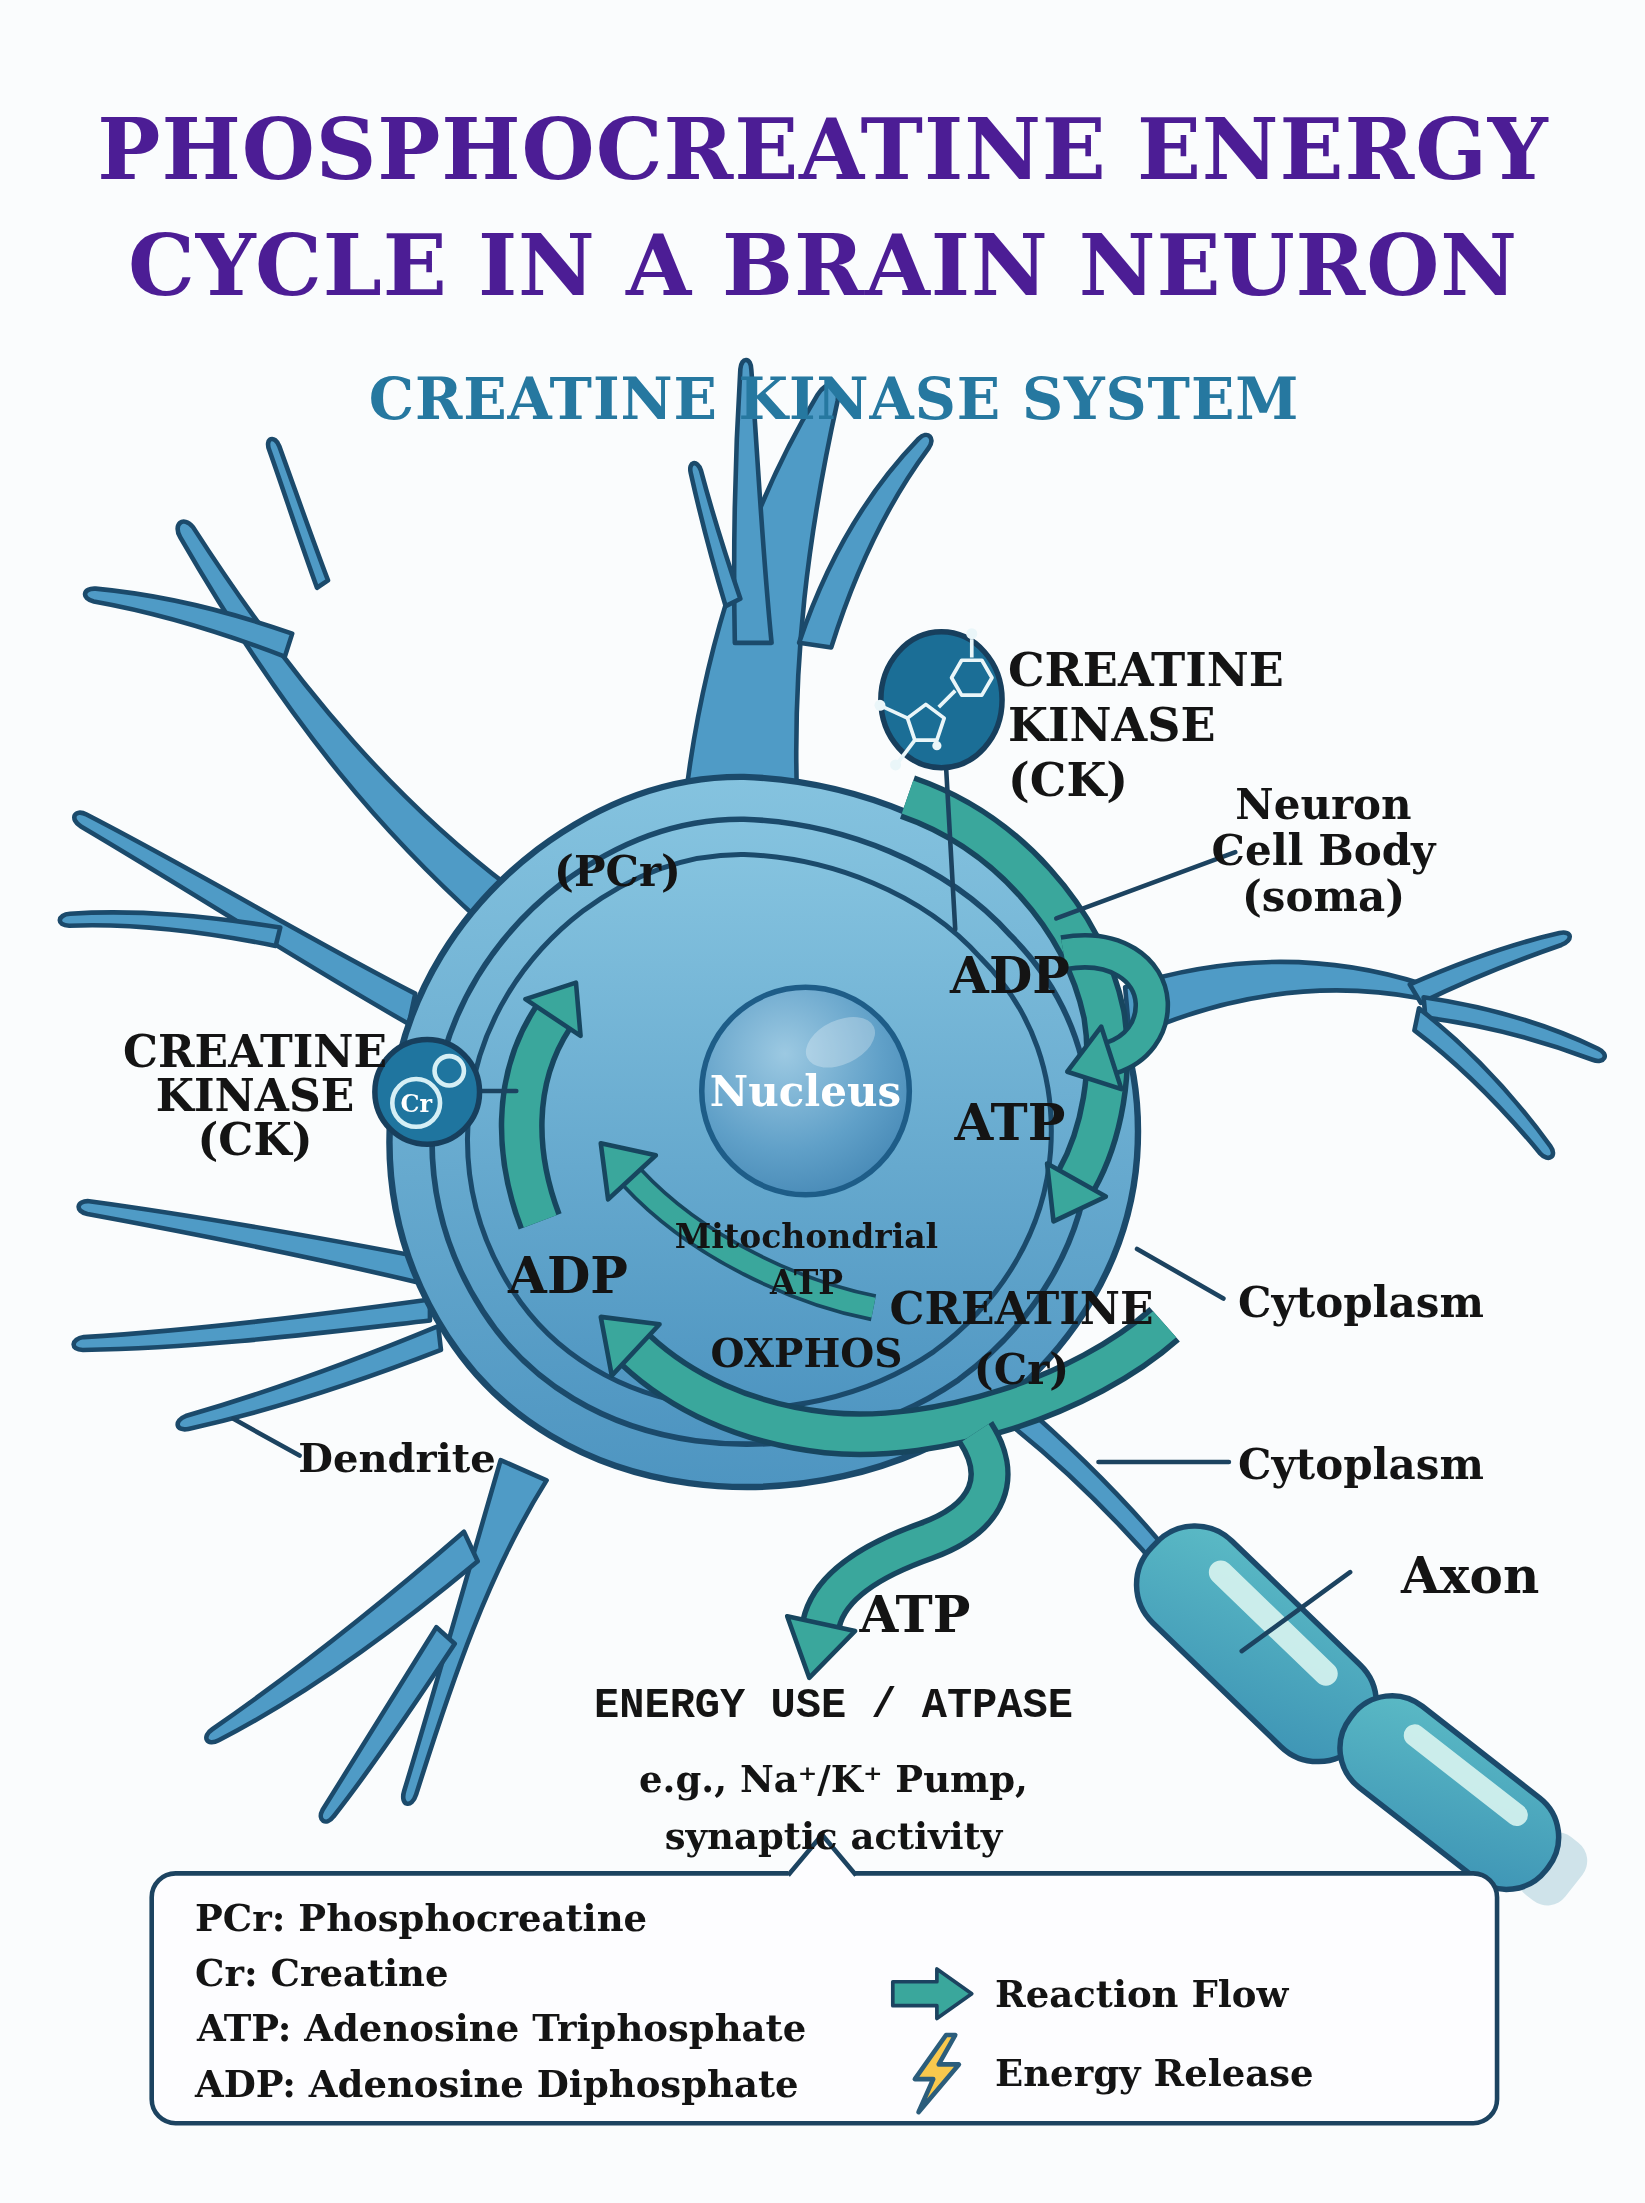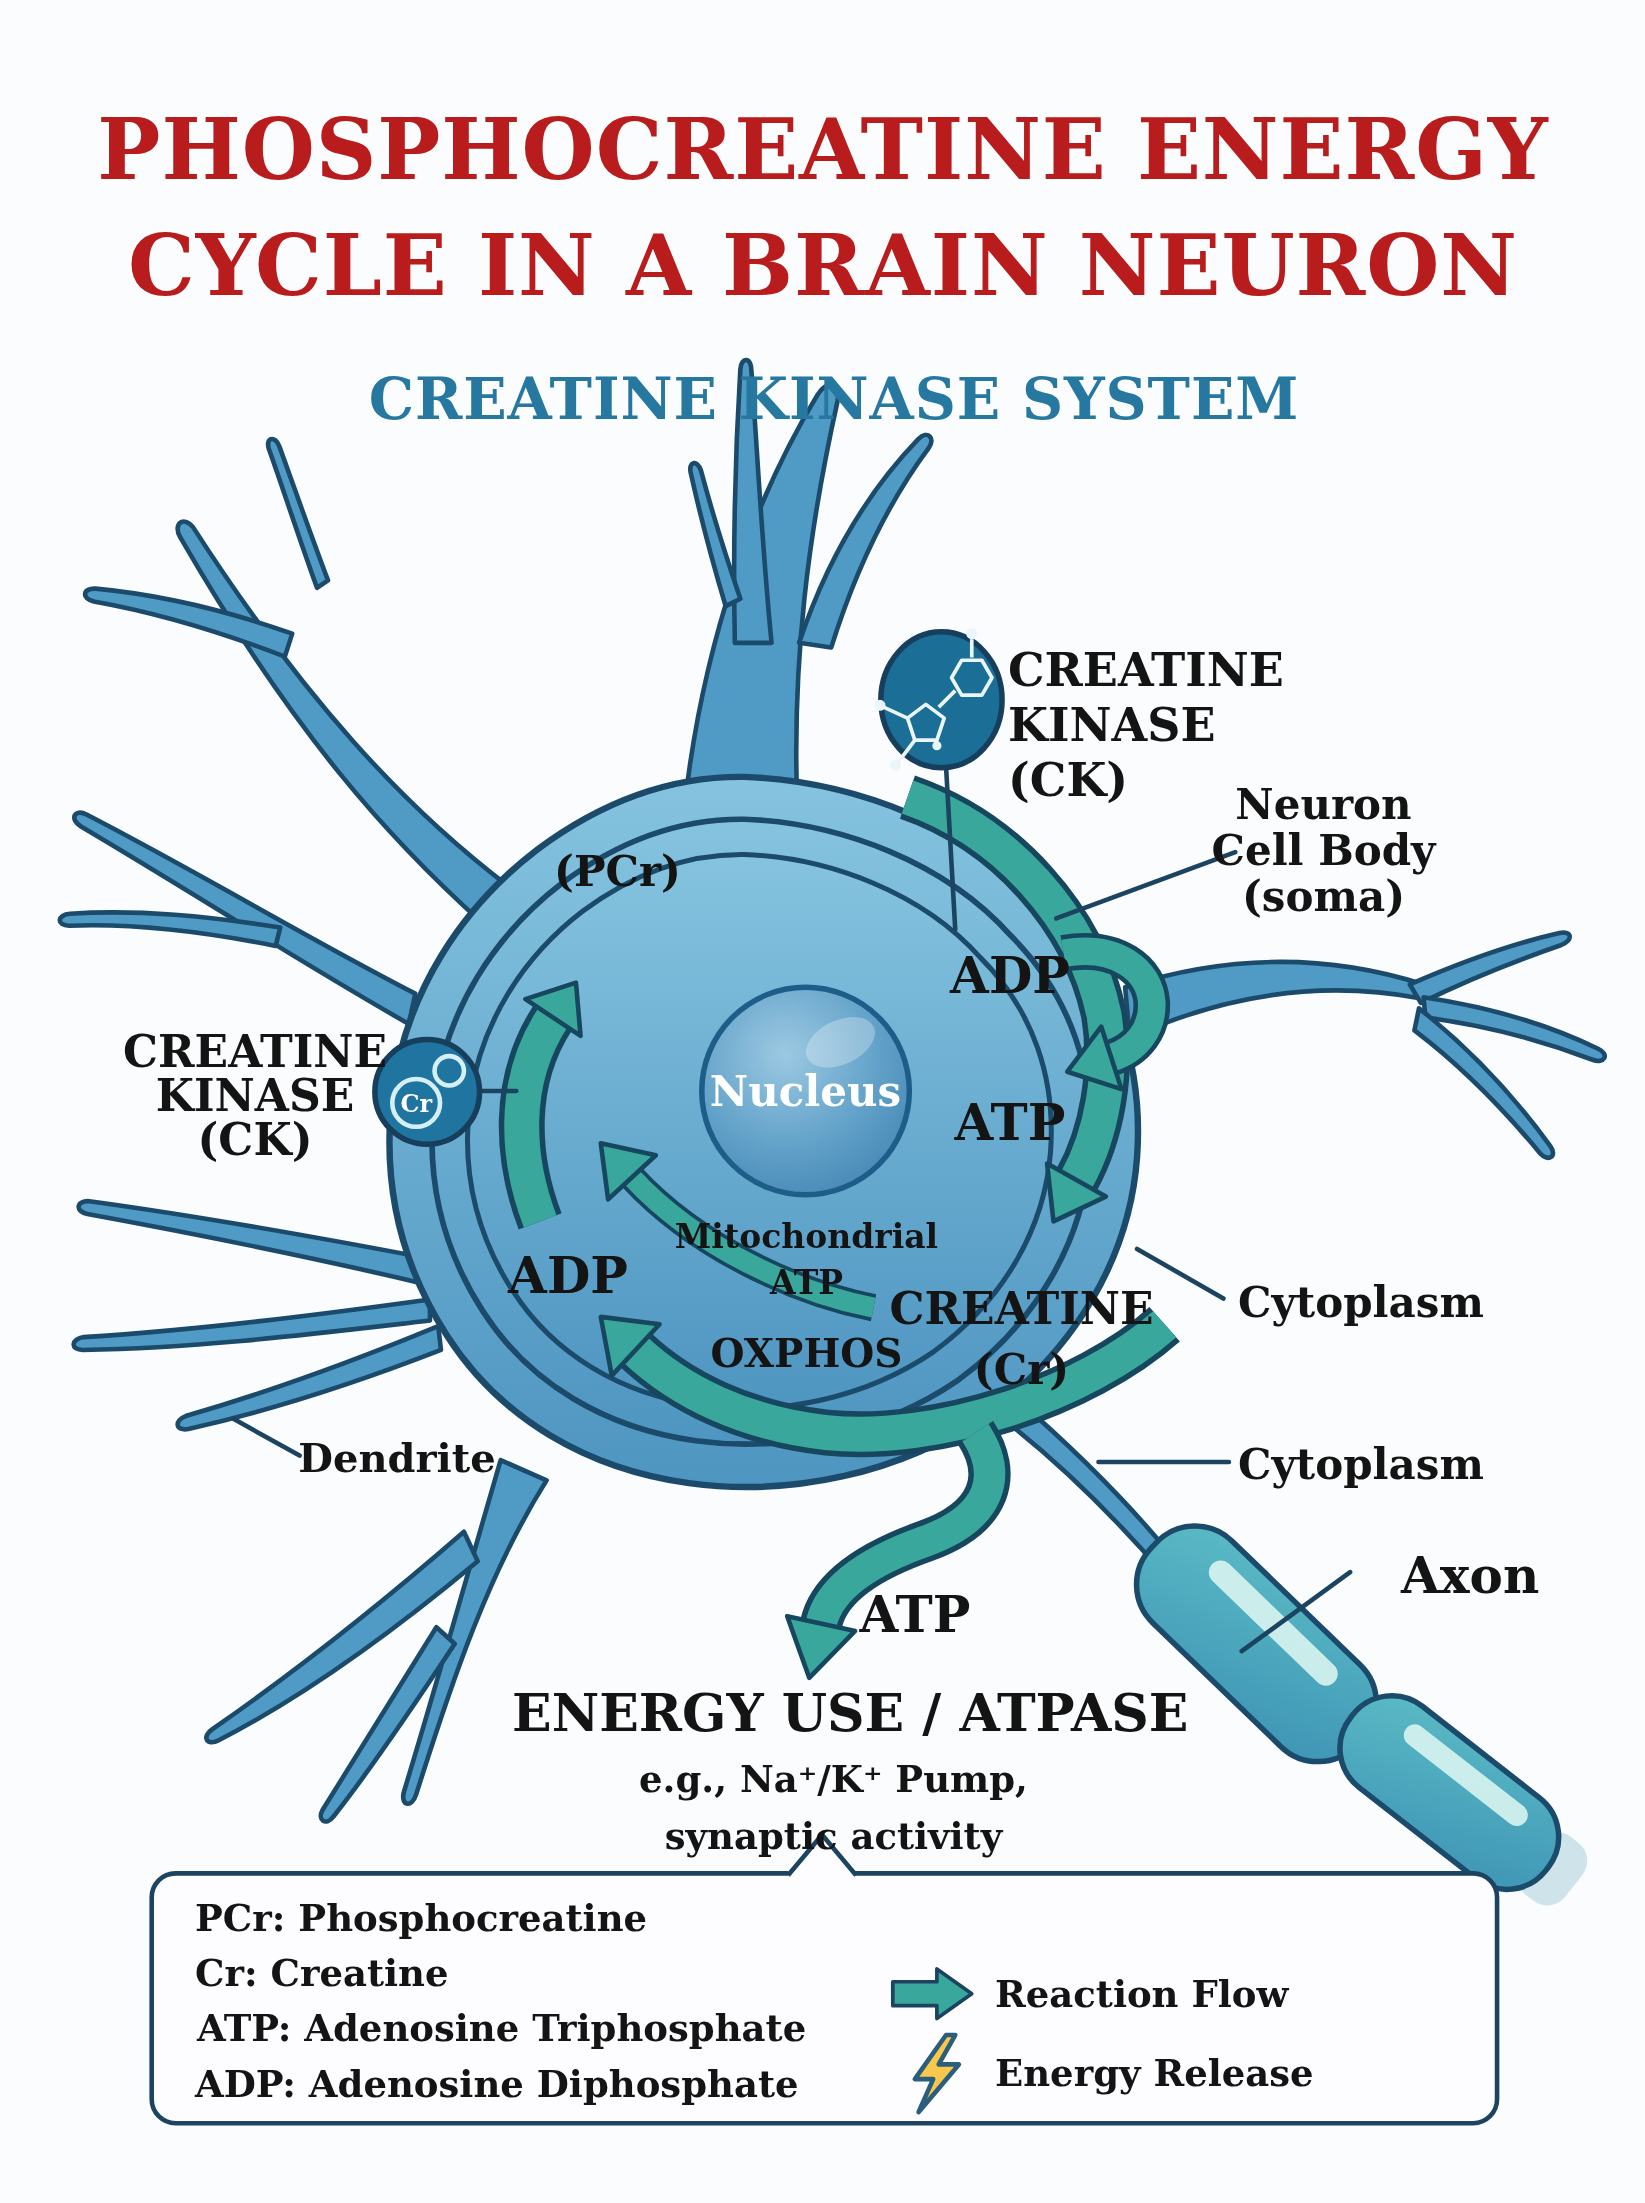--- a/index.html
+++ b/index.html
@@ -1,21 +1,21 @@
 <!DOCTYPE html>
 <html style="font-size:14.7px"><head>
 <meta charset="utf-8">
 <style>
   html,body{margin:0;padding:0;background:#e8e8e8;}
   #stage{position:relative;width:1646px;height:2204px;background:#fafcfd;overflow:hidden;
          font-family:"DejaVu Serif",serif;}
   svg{position:absolute;left:0;top:0;}
   .lbl{position:absolute;font-family:"DejaVu Serif",serif;font-weight:700;color:#141414;
        text-align:center;line-height:1.18;white-space:nowrap;}
-  .title{color:#b91c1c;letter-spacing:0.9px;}
+  .title{color:#4c1d95;letter-spacing:0.9px;}
   .subtitle{color:#2678a0;letter-spacing:0.9px;}
   .white{color:#ffffff;}
   .left-align{text-align:left;}
   .arrow-under{fill:none;stroke:#17465f;}
   .arrow-over{fill:none;stroke:#3aa79c;}
   .arrow-head{fill:#3aa79c;stroke:#17465f;stroke-width:5;stroke-linejoin:round;}
   .spike{fill:#4f9bc6;stroke:#1b4a6b;stroke-width:5;stroke-linejoin:round;}
   .pointer{stroke:#1c4360;stroke-width:5;stroke-linecap:round;}
 </style>
 </head>
@@ -215,21 +215,21 @@
   <div>CREATINE</div>
   <div style="font-size:42px;">(Cr)</div>
 </div>
 
 <div class="lbl left-align" style="left:1238px;top:1278px;font-size:42px;">Cytoplasm</div>
 <div class="lbl left-align" style="left:1238px;top:1440px;font-size:42px;">Cytoplasm</div>
 <div class="lbl" style="left:287px;top:1434px;width:220px;font-size:40px;">Dendrite</div>
 <div class="lbl left-align" style="left:1401px;top:1546px;font-size:50px;text-align:right;">Axon</div>
 
 <div class="lbl" style="left:823px;top:1585px;width:184px;font-size:50px;">ATP</div>
-<div class="lbl" style="left:512px;top:1682px;width:643px;font-size:52px;">ENERGY USE / ATPASE</div>
+<div class="lbl" style="left:512px;top:1682px;width:643px;font-size:42px;font-family:Liberation Mono, monospace;">ENERGY USE / ATPASE</div>
 <div class="lbl" style="left:512px;top:1758px;width:643px;font-size:37px;">e.g., Na⁺/K⁺ Pump,</div>
 <div class="lbl" style="left:512px;top:1815px;width:643px;font-size:37px;">synaptic activity</div>
 
 <div class="lbl left-align" style="left:195px;top:1897px;font-size:37px;">PCr: Phosphocreatine</div>
 <div class="lbl left-align" style="left:195px;top:1952px;font-size:37px;">Cr: Creatine</div>
 <div class="lbl left-align" style="left:197px;top:2007px;font-size:37px;">ATP: Adenosine Triphosphate</div>
 <div class="lbl left-align" style="left:195px;top:2063px;font-size:37px;">ADP: Adenosine Diphosphate</div>
 <div class="lbl left-align" style="left:995px;top:1973px;font-size:37px;">Reaction Flow</div>
 <div class="lbl left-align" style="left:995px;top:2052px;font-size:37px;">Energy Release</div>
 

